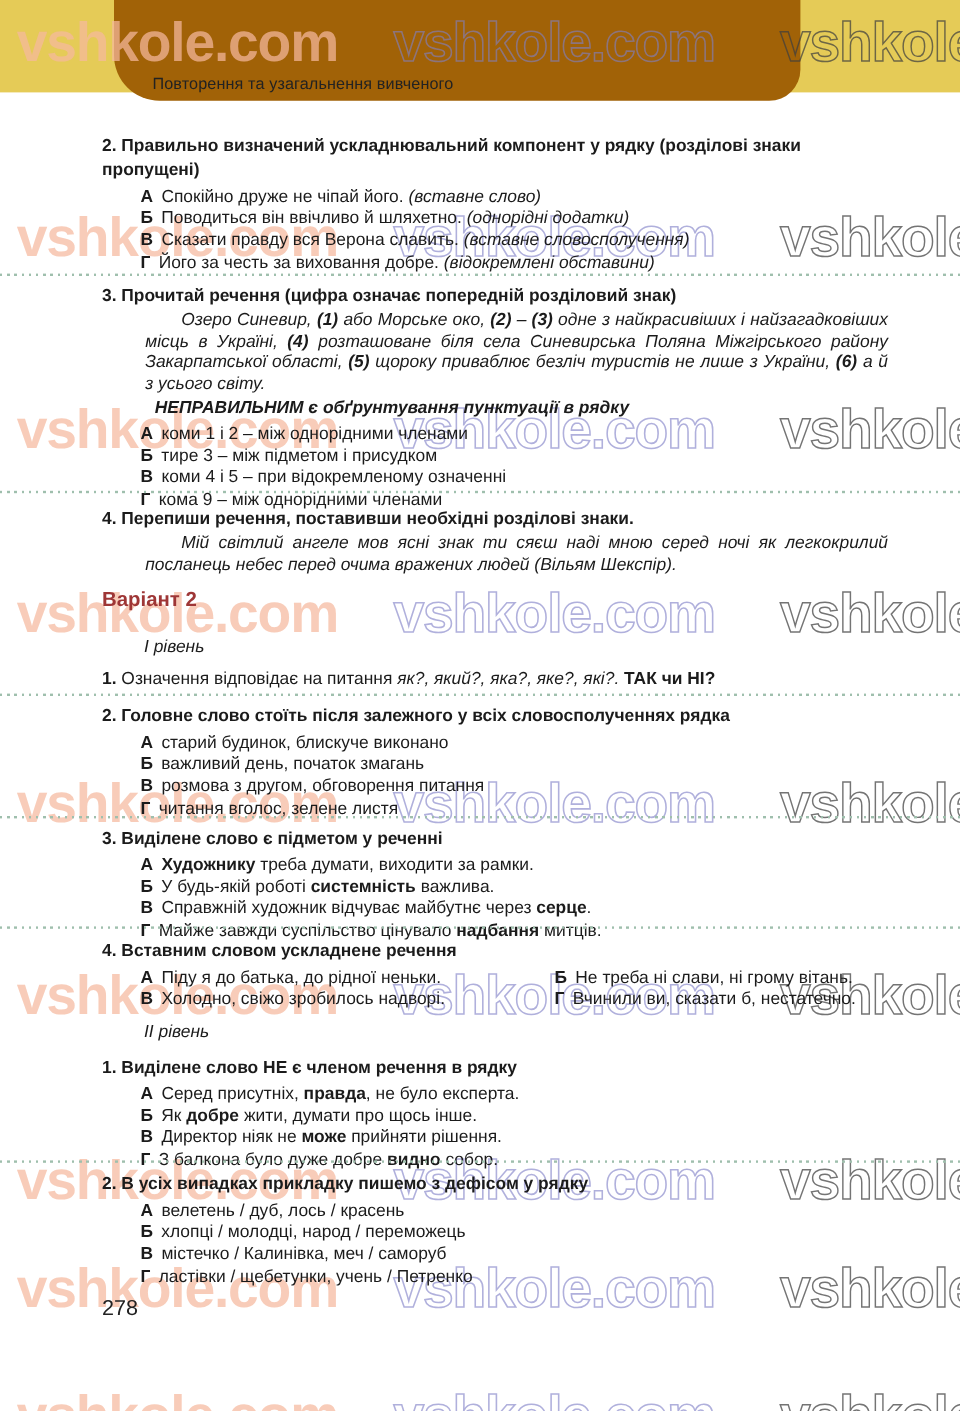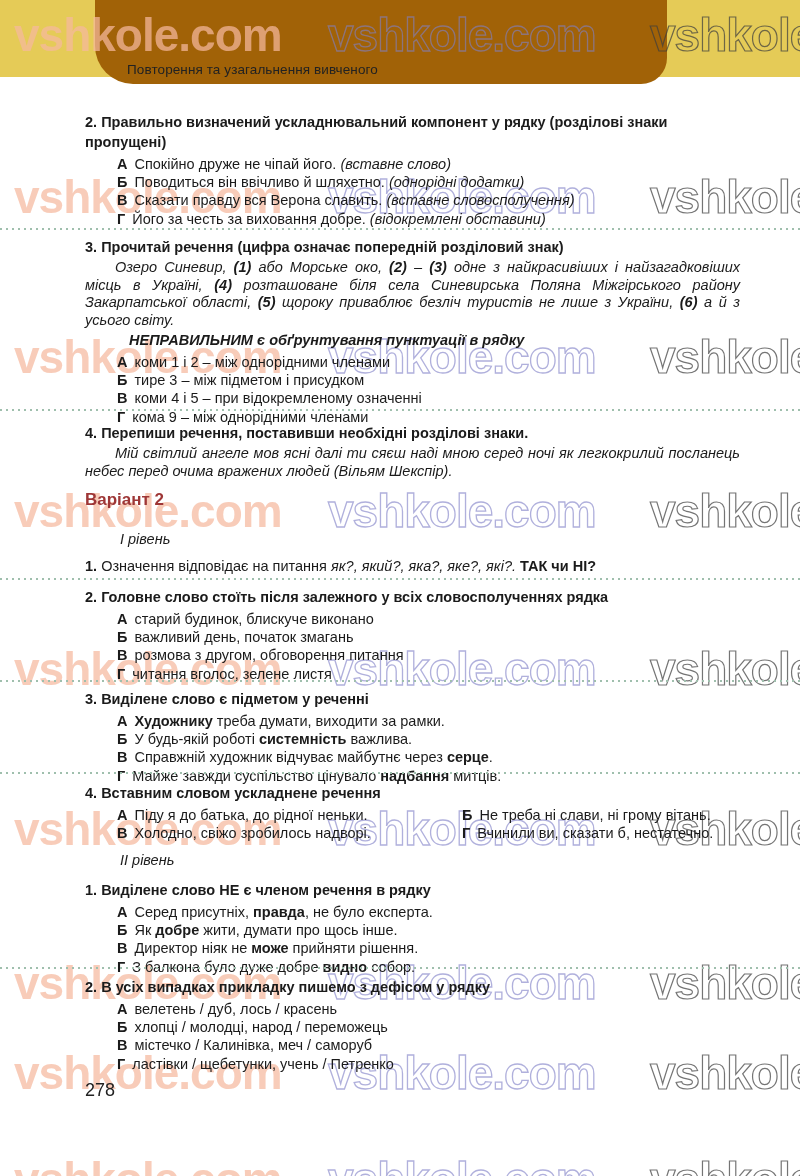--- a/index.html
+++ b/index.html
@@ -23,21 +23,21 @@
   
   .sep{position:absolute;left:0;width:800px;height:3px;
        background-image:repeating-linear-gradient(to right,#9fbfad 0 2px,transparent 2px 6px);
        background-size:100% 2px;background-repeat:no-repeat;background-position:0 1px;}
 
   
   .q{position:absolute;left:85px;width:655px;font-size:14.5px;line-height:18px;}
   .stem{font-weight:bold;line-height:20px;}
   .stem-regular{font-weight:normal;line-height:20px;}
   .qnum{font-weight:bold;}
-  .passage{font-style:italic;line-height:17.5px;text-indent:30px;text-align:justify;margin-top:2px;}
+  .passage{font-style:italic;line-height:17.5px;text-indent:30px;text-align:justify;margin-top:2px;margin-left:36px;}
   .substem{font-weight:bold;margin-left:44px;margin-top:2px;line-height:19px;font-style:italic;}
   .opts{margin-top:3px;}
   .opt{padding-left:32px;line-height:18.2px;}
   .letter{font-weight:bold;padding-right:7px;}
   .optgrid{display:grid;grid-template-columns:345px 1fr;margin-top:3px;}
   .level-label{position:absolute;left:120px;font-size:14.5px;font-style:italic;}
   .variant-label{position:absolute;left:85px;width:655px;text-align:left;
                  font-size:17px;font-weight:bold;color:#9e3636;}
   .page-number{position:absolute;left:85px;font-size:18px;color:#222;}
   .opt i,.passage i,.stem-regular i{font-style:italic;}
@@ -119,21 +119,21 @@
       <div class="opt"><span class="letter">Б</span><span>тире 3 – між підметом і присудком</span></div>
       <div class="opt"><span class="letter">В</span><span>коми 4 і 5 – при відокремленому означенні</span></div>
       <div class="opt"><span class="letter">Г</span><span>кома 9 – між однорідними членами</span></div>
     </div>
   </div>
 
   <div class="sep" style="top:408px"></div>
 
   <div class="q" style="top:423px">
     <div class="stem"><span class="qnum">4.</span> <span>Перепиши речення, поставивши необхідні розділові знаки.</span></div>
-    <div class="passage">Мій світлий ангеле мов ясні далі ти сяєш наді мною серед ночі як легкокрилий посланець небес перед очима вражених людей  (Вільям Шекспір).</div>
+    <div class="passage">Мій світлий ангеле мов ясні знак ти сяєш наді мною серед ночі як легкокрилий посланець небес перед очима вражених людей  (Вільям Шекспір).</div>
   </div>
 
   <div class="variant-label" style="top:490px">Варіант 2</div>
   <div class="level-label" style="top:531px">І рівень</div>
 
   <div class="q" style="top:556px">
     <div class="stem-regular"><span class="qnum">1.</span> <span>Означення відповідає на питання <i>як?, який?, яка?, яке?, які?.</i> <b>ТАК чи НІ?</b></span></div>
   </div>
 
   <div class="sep" style="top:577px"></div>

